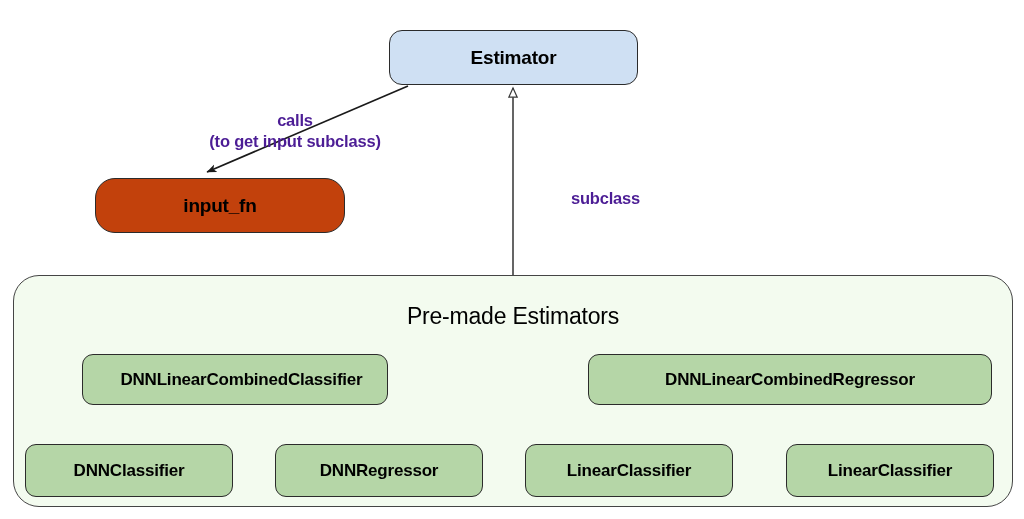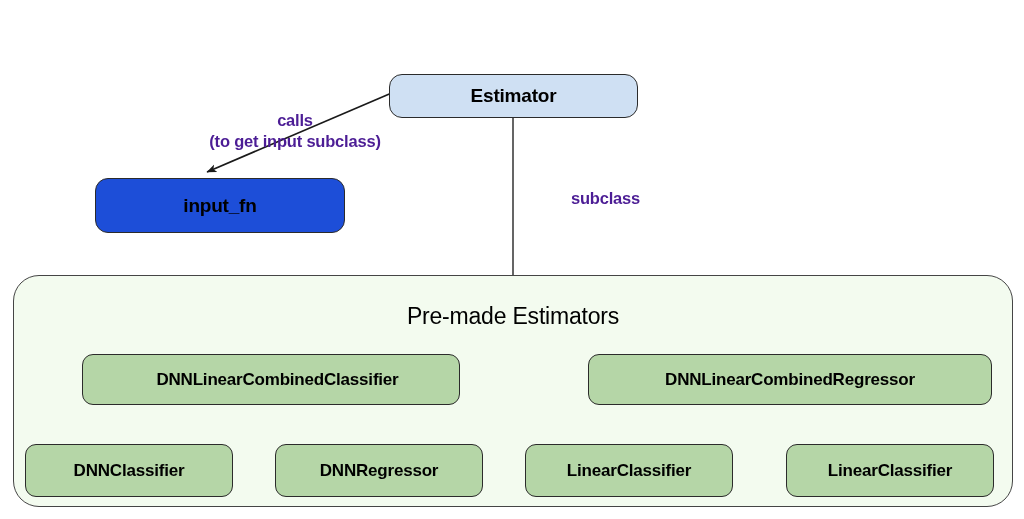--- a/index.html
+++ b/index.html
@@ -31,24 +31,24 @@
     border-radius: 12px;
     letter-spacing: -0.2px;
   }
   .node.estimator {
     background: #cfe0f3;
     border-color: #2b2b2b;
     font-size: 19px;
     border-radius: 13px;
   }
   .node.inputfn {
-    background: #1d4ed8;
+    background: #c2410c;
     border-color: #2b2b2b;
     font-size: 19px;
-    border-radius: 13px;
+    border-radius: 20px;
   }
   .node.premade-box {
     background: #b5d6a7;
     border-color: #2b2b2b;
     font-size: 17px;
     border-radius: 11px;
   }
   .container-group {
     position: absolute;
     box-sizing: border-box;
@@ -97,41 +97,41 @@
       <marker id="hollow-triangle" markerWidth="14" markerHeight="14" refX="10" refY="5" orient="auto" markerUnits="userSpaceOnUse">
         <path d="M0.8,0.8 L10,5 L0.8,9.2 Z" fill="#ffffff" stroke="#3a3a3a" stroke-width="1.2"></path>
       </marker>
     </defs>
 
     <line x1="408" y1="86" x2="207" y2="172" stroke="#1a1a1a" stroke-width="1.7" marker-end="url(#filled-arrow)"></line>
 
     <line x1="513" y1="276" x2="513" y2="88" stroke="#4a4a4a" stroke-width="1.7" marker-end="url(#hollow-triangle)"></line>
   </svg>
 
-  <div class="node estimator" style="left:389px; top:30px; width:249px; height:44px;margin-top:44px;">
+  <div class="node estimator" style="left:389px; top:30px; width:249px; height:55px;">
     <span>Estimator</span>
   </div>
 
   <div class="edge-label" style="left:175px; top:110px; width:240px;">
     <div>calls</div>
     <div>(to get input subclass)</div>
   </div>
 
   <div class="node inputfn" style="left:95px; top:178px; width:250px; height:55px;">
     <span>input_fn</span>
   </div>
 
   <div class="edge-label" style="left:470px; top:188px; width:170px; text-align:right;">subclass</div>
 
   <div class="container-group" style="left:13px; top:275px; width:1000px; height:232px;">
   </div>
 
   <div class="group-title" style="left:13px; top:303px; width:1000px;">Pre-made Estimators</div>
 
-  <div class="node premade-box" style="left:82px; top:354px; width:378px; height:51px;padding-left:13px;">
+  <div class="node premade-box" style="left:82px; top:354px; width:306px; height:51px;padding-left:13px;">
     <span>DNNLinearCombinedClassifier</span>
   </div>
 
   <div class="node premade-box" style="left:588px; top:354px; width:404px; height:51px;">
     <span>DNNLinearCombinedRegressor</span>
   </div>
 
   <div class="node premade-box" style="left:25px; top:444px; width:208px; height:53px;">
     <span>DNNClassifier</span>
   </div>

